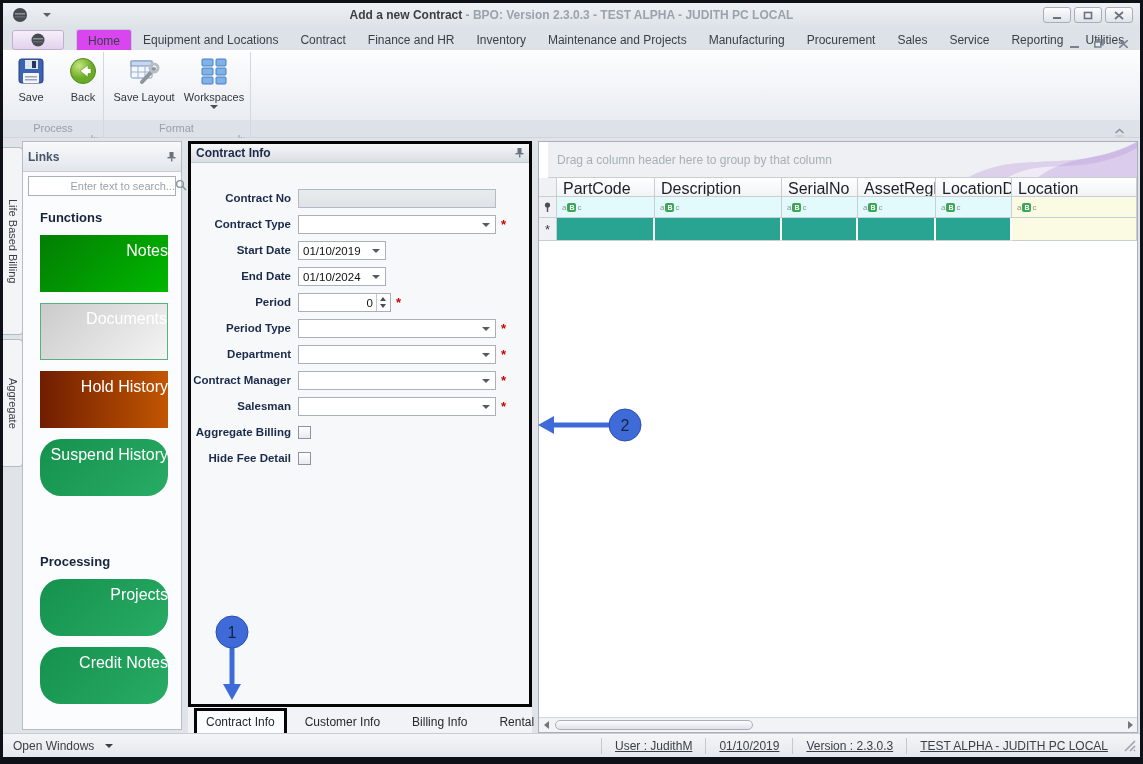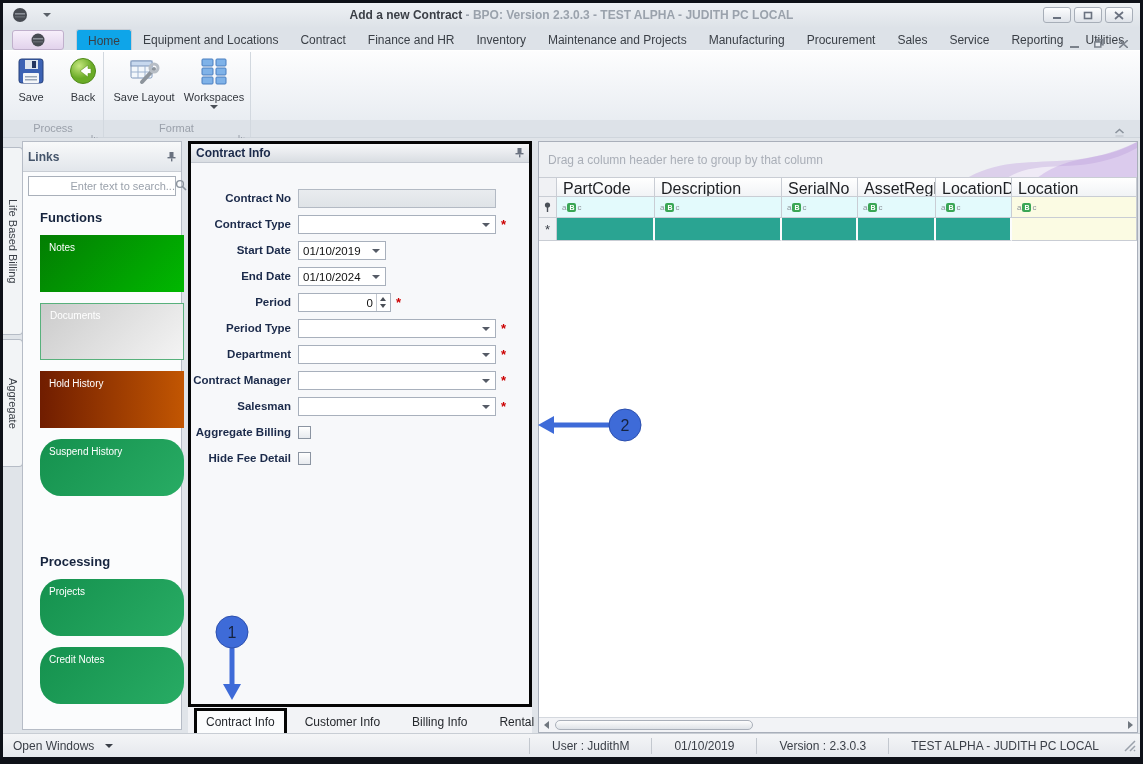--- a/index.html
+++ b/index.html
@@ -19,21 +19,21 @@
   .winbtns { position:absolute; right:7px; top:4px; display:flex; gap:3px; }
   .winbtn { width:28px; height:16px; border:1px solid #a7aeb8; border-radius:3px;
     background:linear-gradient(#fcfdfe,#dfe3e9); display:flex; align-items:center; justify-content:center; }
 
   
   .tabrow { position:absolute; left:0; top:25px; right:0; height:23px; display:flex; align-items:flex-end; }
   .appmenu-btn { margin:0 0 1px 9px; width:52px; height:20px; border:1px solid #c0b0cc; border-radius:3px;
     background:linear-gradient(#f7effb,#e2d3ec); display:flex; align-items:center; justify-content:center; }
   .rtabs { display:flex; margin-left:12px; height:22px; }
   .rtab { padding:4px 11px 3px 11px; font-size:12px; color:#3a3f46; white-space:nowrap; }
-  .rtab.active { background:#0ea5e9; border:1px solid #c6ccd4; border-bottom:none;
+  .rtab.active { background:#d946ef; border:1px solid #c6ccd4; border-bottom:none;
     border-radius:3px 3px 0 0; }
   .mdibtns { position:absolute; right:12px; top:31px; display:flex; gap:15px; align-items:center; }
 
   
   .ribbon { position:absolute; left:0; top:47px; right:0; height:70px;
     background:linear-gradient(#fdfdfe,#eef1f5 75%,#e9edf2); border-top:1px solid #fff; }
   .groupbar { position:absolute; left:0; top:117px; right:0; height:18px;
     border-bottom:1px solid #cfd5dc; }
   .gsep { position:absolute; top:49px; width:1px; height:85px; background:#d2d8df; }
   .rbtn { position:absolute; top:50px; width:56px; height:64px; display:flex; flex-direction:column;
@@ -60,22 +60,22 @@
   .links-hdr { height:30px; background:linear-gradient(#f8f9fa,#e2e6eb); border-bottom:1px solid #c8cdd4;
     display:flex; align-items:center; padding:0 5px;gap:20px; }
   .links-title { font-size:12px; font-weight:bold; color:#44546a; flex:1; }
   .searchbox { margin:4px 5px; height:20px; border:1px solid #a9b0ba; background:#fff;
     display:flex; align-items:center; padding:0 4px; }
   .searchbox input { flex:1; border:none; outline:none; font-size:11px; color:#444;
     font-family:"Liberation Sans",sans-serif; background:transparent;text-align:right; }
   .searchbox input::placeholder { color:#9aa1ab; }
   .lheading { margin:14px 0 0 17px; font-size:13px; font-weight:bold; color:#16243e; }
   .lbtns { padding:10px 14px 0 17px; }
-  .lbtn { width:144px; height:57px; margin-bottom:11px; color:#fff; font-size:10px;
-    padding:7px 0 0 9px; cursor:pointer; }
+  .lbtn { width:128px; height:57px; margin-bottom:11px; color:#fff; font-size:16px;
+    padding:7px 0 0 9px; cursor:pointer;text-align:right; }
   .lbtn.green-bright { background:linear-gradient(135deg,#037d03,#00b800); }
   .lbtn.gray { background:linear-gradient(135deg,#cbcbcb,#f4f4f4); border:1px solid #58b17c; padding-top:6px; }
   .lbtn.orange { background:linear-gradient(90deg,#701d00,#c25602); }
   .lbtn.green { background:linear-gradient(135deg,#15914e,#28ac64);border-radius:21px; }
   .gap-proc { height:33px; }
 
   
   .cpanel { position:absolute; left:185px; top:3px; width:344px; height:566px;
     border:3px solid #050505; background:#f7f8fa; }
   .cpanel-hdr { height:19px; background:linear-gradient(#f6f7f9,#d9dde2); border-bottom:1px solid #c3c8d0;
@@ -108,21 +108,21 @@
   
   .ptabs { position:absolute; left:185px; top:569px; width:344px; height:30px;
     background:#f2f3f6; display:flex; align-items:center; font-size:12px; color:#26292e; }
   .ptab { padding:4px 10px; white-space:nowrap; }
   .ptab-hl { border:3px solid #050505; background:#fbfcfd; padding:4px 9px; margin-left:6px; }
 
   
   .grid { position:absolute; left:535px; top:3px; width:600px; height:592px; background:#fff;
     border:1px solid #a9afba; display:flex; flex-direction:column; }
   .groupbar2 { height:36px; background:#eef0f3; border-bottom:1px solid #c9cdd4; position:relative;
-    display:flex; align-items:center; padding-left:9px; overflow:hidden; }
+    display:flex; align-items:center; padding-left:9px; overflow:hidden;margin-left:9px; }
   .grouphint { font-size:12px; color:#a9aeb7; position:relative; z-index:2; }
   .swoosh { position:absolute; right:0; top:0; height:36px; z-index:1; }
   .grow { display:flex; }
   .gcell { border-right:1px solid #c9cdd4; border-bottom:1px solid #c9cdd4; overflow:hidden; }
   .ghead { height:19px; font-size:16px; color:#1c1e22; padding:2px 0 0 6px;
     background:linear-gradient(#ffffff,#f1f3f6); }
   .gind { width:18px; flex:none; background:#f0f1f4; display:flex; align-items:center; justify-content:center; }
   .c0{width:98px;flex:none;} .c1{width:127px;flex:none;} .c2{width:76px;flex:none;}
   .c3{width:78px;flex:none;} .c4{width:76px;flex:none;} .c5{flex:1;}
   .frow2 { height:21px; }
@@ -144,21 +144,21 @@
   .htrack { flex:1; height:15px; position:relative; }
   .hthumb { position:absolute; left:2px; top:2px; width:198px; height:10px; border:1px solid #aab0ba;
     border-radius:5px; background:linear-gradient(#fdfdfd,#dfe3e8); }
 
   
   .statusbar { position:absolute; left:0; right:0; bottom:0; height:24px;
     background:linear-gradient(#f4f5f7,#e5e8ed); border-top:1px solid #c8cdd4;
     display:flex; align-items:center; font-size:12px; color:#3a3f47; }
   .sb-left { margin-left:10px; display:flex; align-items:center; gap:11px; }
   .sb-right { margin-left:auto; display:flex; align-items:center; height:100%; }
-  .sb-seg { padding:0 22px; border-left:1px solid #c3c8cf; height:16px; display:flex; align-items:center; white-space:nowrap; }
+  .sb-seg { padding:0 13px; border-left:1px solid #c3c8cf; height:16px; display:flex; align-items:center; white-space:nowrap;text-decoration:underline; }
   .grip { width:14px; height:14px; margin:0 3px 0 2px; }
   .ow-arrow { width:0; height:0; border-left:4px solid transparent; border-right:4px solid transparent;
     border-top:4px solid #3a3f47; }
 
   
   .overlay { position:absolute; inset:0; pointer-events:none; z-index:60; }
 </style>
 </head>
 <body>
 

